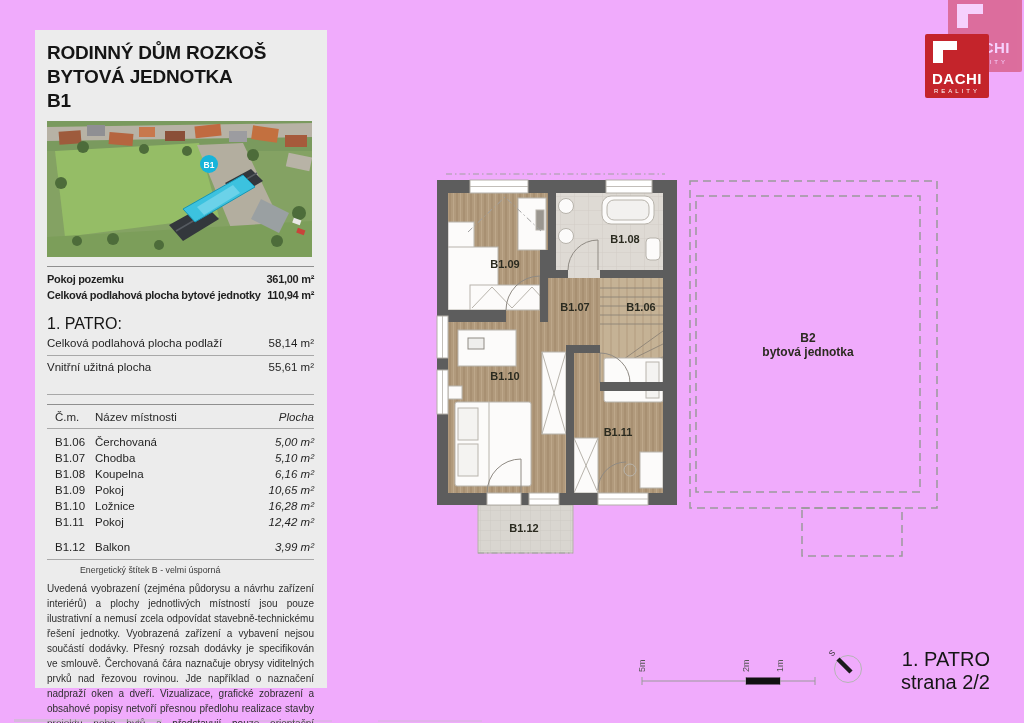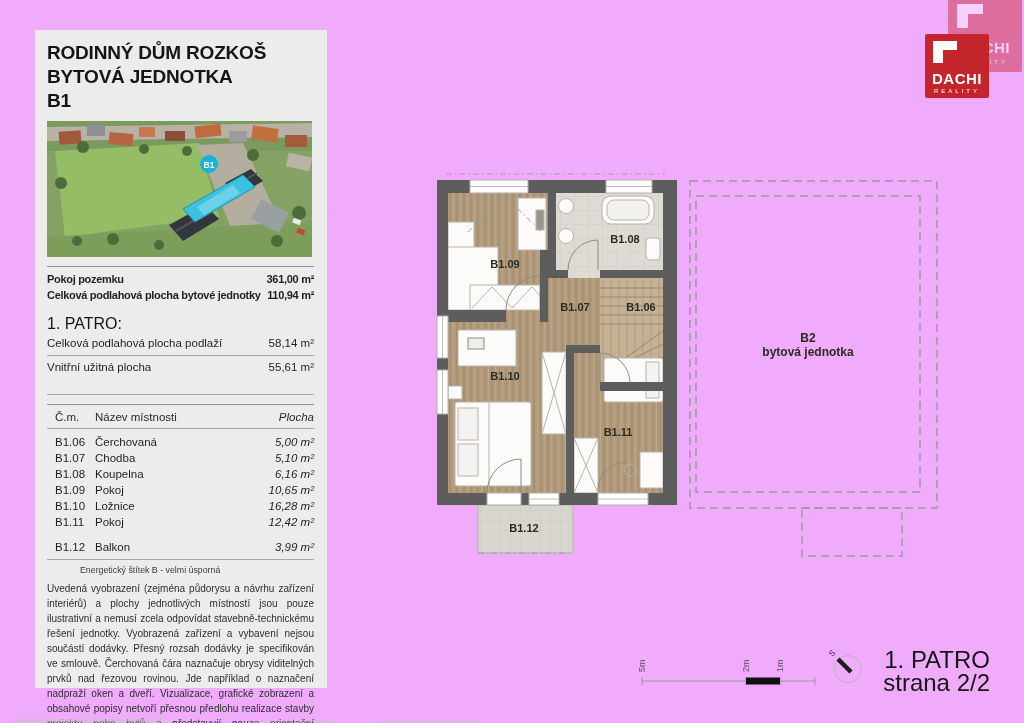--- a/index.html
+++ b/index.html
@@ -26,21 +26,21 @@
   .energy{position:absolute;left:12px;font-size:8.8px;color:#3a3a3a;padding-left:33px;}
   .disclaimer{position:absolute;left:12px;right:13px;font-size:10px;line-height:15px;
               text-align:justify;color:#2e2e2e;}
   
   .logo-sq{position:absolute;background:#c4242b;border-radius:2px;}
   .logo-name{position:absolute;left:0;right:0;text-align:center;color:#fff;font-weight:bold;
              font-size:15px;letter-spacing:0.5px;}
   .logo-sub{position:absolute;left:0;right:0;text-align:center;color:#fff;font-size:6px;
             letter-spacing:3px;}
   
-  #footer{position:absolute;right:34px;top:648px;text-align:right;font-size:24px;
+  #footer{position:absolute;right:34px;top:648px;text-align:right;font-size:20px;
           line-height:23px;color:#161616;}
   
   #plan-svg{position:absolute;left:430px;top:150px;}
   .scrub{position:absolute;background:#c2c2c2;}
   svg text{font-family:"Liberation Sans",sans-serif;}
 </style>
 </head>
 <body>
 
 <div id="page">

